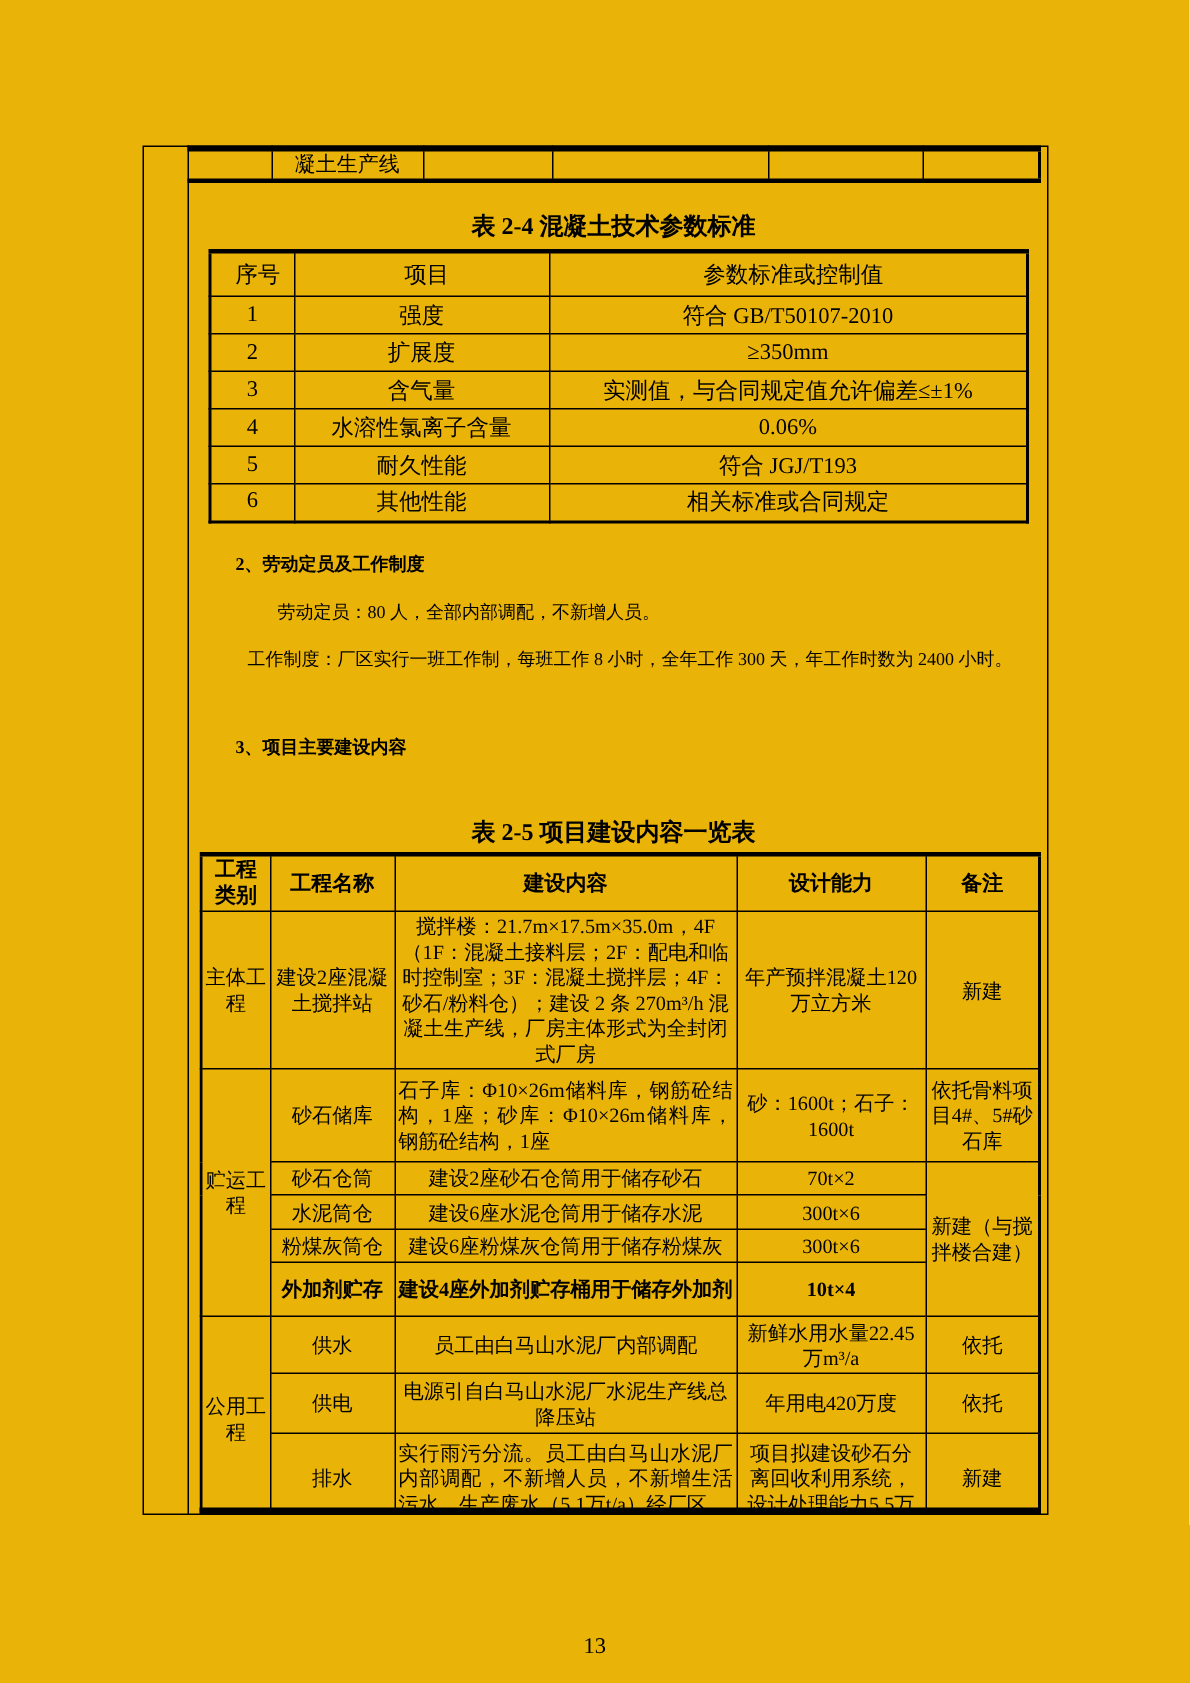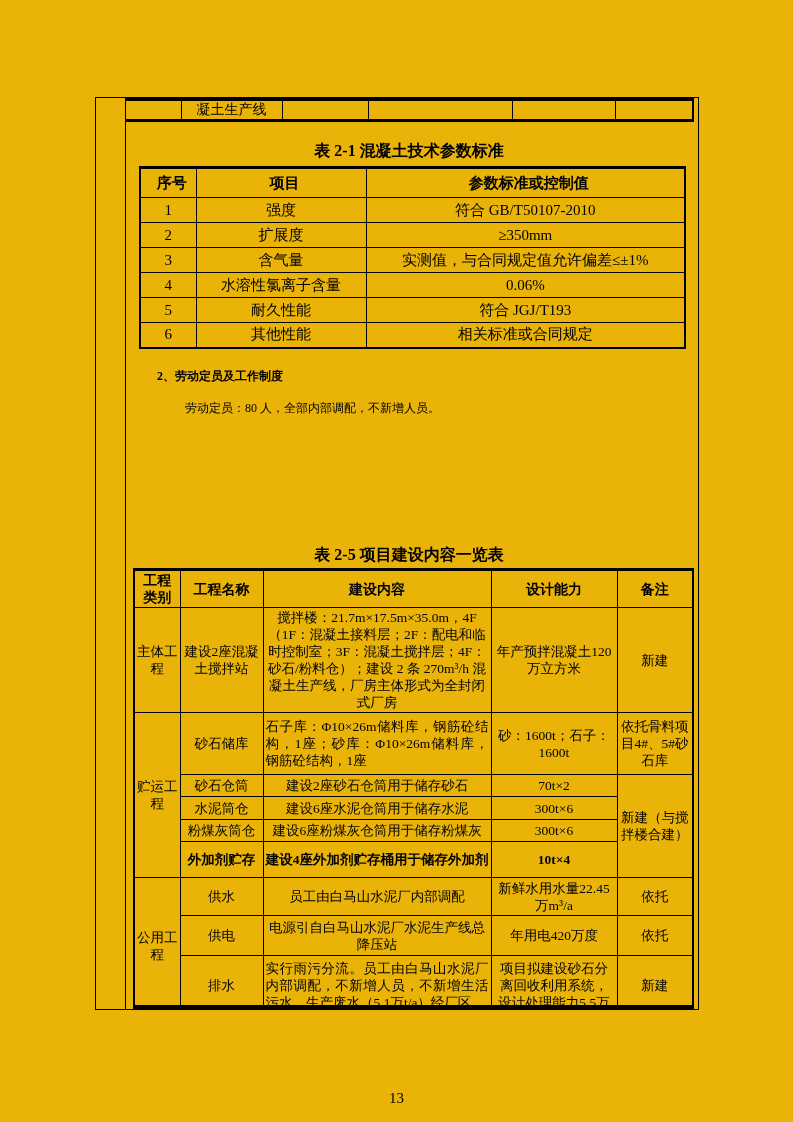--- a/index.html
+++ b/index.html
@@ -45,21 +45,21 @@
     position:absolute; left:139px; top:166px; width:545px;
     border-collapse:collapse; table-layout:fixed;
     border:2px solid #000; border-top:3px solid #000;
     font-size:15px;
   }
   .t24 td, .t24 th {
     border:1px solid #000;
     text-align:center; vertical-align:middle;
     padding:0 3px; overflow:hidden;
   }
-  .t24 th { font-weight:bold;padding-left:10px; }
+  .t24 th { font-weight:normal;padding-left:10px; }
   .t24 tr.hd  { height:30px; }
   .t24 tr.bd  { height:25px; }
   
   .text-block {
     position:absolute; left:125px; width:568px;
     padding:0 6px 0 8px;
     font-size:12px; line-height:29px;
     text-align:justify;
   }
   .heading { font-weight:bold; padding-left:32px; text-align:left; }
@@ -124,21 +124,21 @@
       <td></td>
       <td>凝土生产线</td>
       <td></td>
       <td></td>
       <td></td>
       <td></td>
     </tr>
   </tbody>
     </table>
 
-  <div class="tbl-caption" style="top:141px;">表 2-1 混凝土技术参数标准</div>
+  <div class="tbl-caption" style="top:141px;">表 2-4 混凝土技术参数标准</div>
 
   <table class="t24">
     <colgroup>
       <col style="width:56px">
         <col style="width:170px">
         <col style="width:319px">
     </colgroup>
     <tbody>
         <tr class="hd">
       <th>序号</th>
@@ -173,20 +173,22 @@
     <tr class="bd">
       <td>6</td>
       <td>其他性能</td>
       <td>相关标准或合同规定</td>
     </tr>
   </tbody>
     </table>
 
   <div class="text-block heading" style="top:362px;">2、劳动定员及工作制度</div>
   <div class="text-block indent" style="top:394px;padding-left:28px;">劳动定员：80 人，全部内部调配，不新增人员。</div>
+  <div class="text-block indent" style="top:425px;">工作制度：厂区实行一班工作制，每班工作 8 小时，全年工作 300 天，年工作时数为 2400 小时。</div>
+  <div class="text-block heading" style="top:484px;">3、项目主要建设内容</div>
 
   <div class="tbl-caption" style="top:545px;">表 2-5 项目建设内容一览表</div>
 
   <div class="t25-wrap">
     <table class="t25">
       <colgroup>
         <col style="width:46px">
           <col style="width:83px">
           <col style="width:228px">
         <col style="width:126px">

